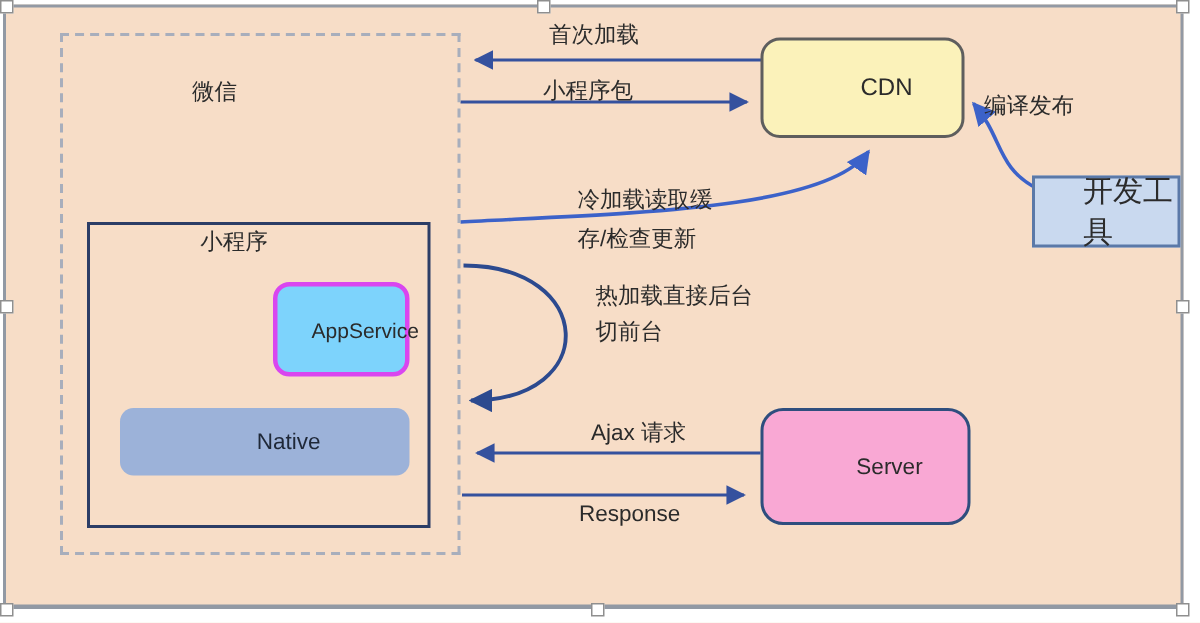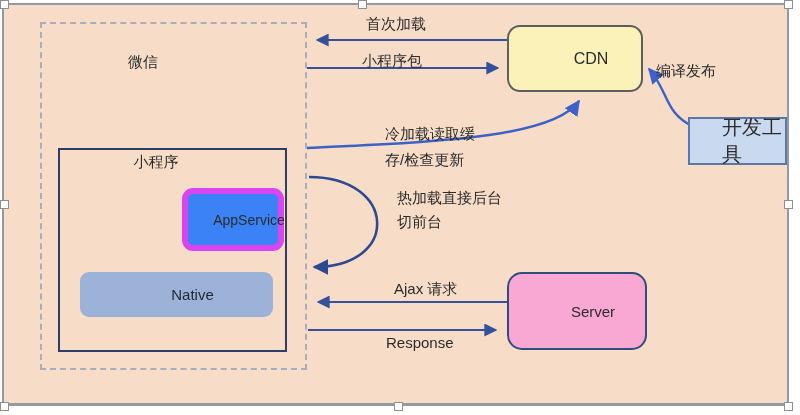--- a/index.html
+++ b/index.html
@@ -7,21 +7,21 @@
          font-family:"Liberation Sans",sans-serif;color:#2b2b2b;}
   .frame{position:absolute;left:2px;top:3px;width:787px;height:403px;box-sizing:border-box;
          background:#f7ddc7;border:2px solid #9299a4;border-bottom-width:3px;}
   .handle{position:absolute;width:9px;height:9px;background:#ffffff;border:1px solid #8f8f8f;
           box-sizing:border-box;z-index:40;}
   .box{position:absolute;box-sizing:border-box;display:flex;align-items:center;justify-content:center;z-index:10;padding-left:32px;}
   .lbl{position:absolute;z-index:20;font-size:15px;line-height:19px;color:#2b2b2b;white-space:nowrap;}
   .wechat-box{left:40px;top:22px;width:267px;height:348px;border:2px dashed #a8aebc;background:transparent;}
   .mp-box{left:58px;top:148px;width:229px;height:204px;border:2px solid #2c3d66;background:transparent;}
   .webview-box{left:80px;top:188px;width:80px;height:63px;background:#cfdcf2;border:1px solid #5f6f94;border-radius:11px;font-size:14px;}
-  .appservice-box{left:182px;top:188px;width:102px;height:63px;background:#3b82f6;border:6px solid #d946ef;border-radius:11px;font-size:14px;}
+  .appservice-box{left:182px;top:188px;width:91px;height:63px;background:#7dd3fc;border:3px solid #d946ef;border-radius:11px;font-size:14px;}
   .native-box{left:80px;top:272px;width:193px;height:45px;background:#9cb2d9;border:none;border-radius:9px;font-size:15px;color:#1f2838;}
   .cdn-box{left:507px;top:25px;width:136px;height:67px;background:#fbf2ba;border:2px solid #5e5e5e;border-radius:13px;font-size:16px;}
   .devtools-box{left:688px;top:117px;width:99px;height:48px;background:#c9d9ef;border:2px solid #5b79a8;font-size:20px;}
   .server-box{left:507px;top:272px;width:140px;height:78px;background:#f9a8d4;border:2px solid #2f4e7e;border-radius:15px;font-size:15px;}
   .webview-text{text-decoration:underline wavy #d03a3a;text-decoration-thickness:1px;text-underline-offset:3px;}
   .two-line span{display:block;}
   svg.wires{position:absolute;left:0;top:0;z-index:5;}
 </style>
 </head>
 <body>

